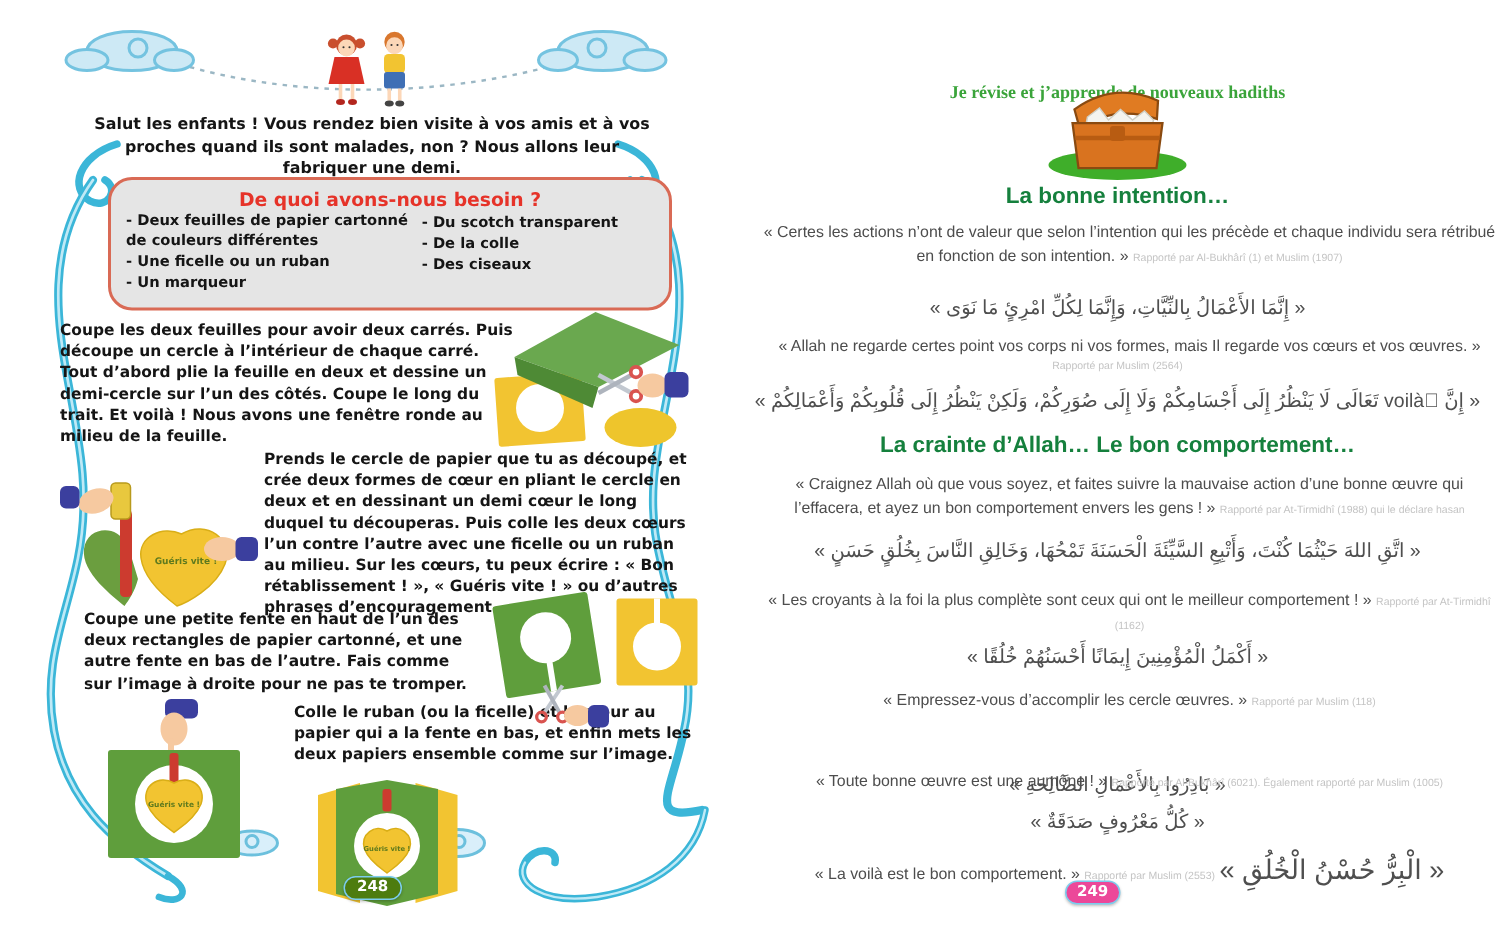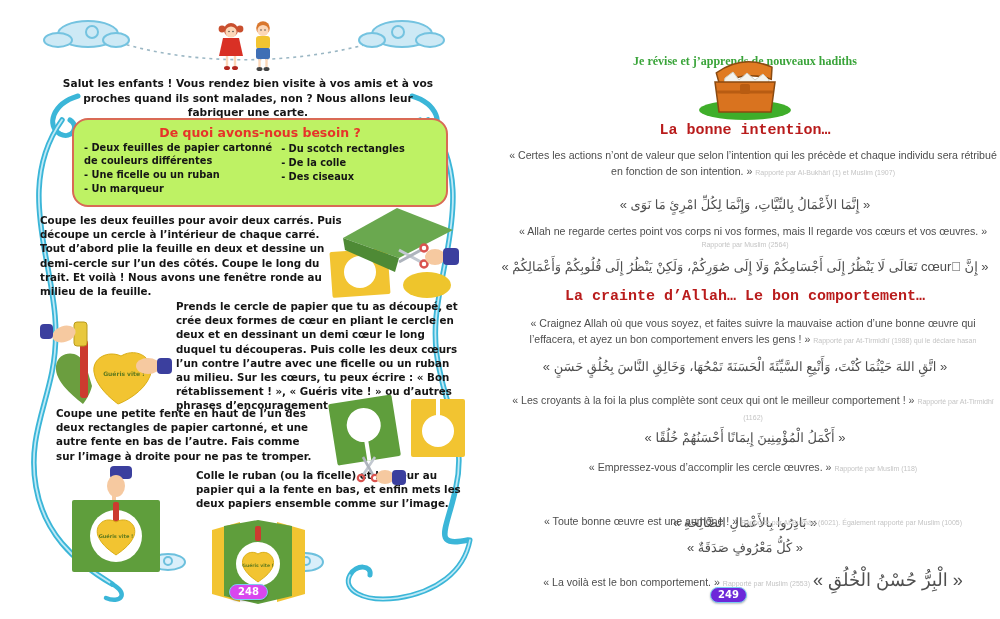--- a/index.html
+++ b/index.html
@@ -5,53 +5,53 @@
   html,body{margin:0;padding:0;background:#ffffff;}
   #stage{position:relative;width:1000px;height:619px;background:#fff;overflow:hidden;
          font-family:"Liberation Sans","DejaVu Sans",sans-serif;}
   
   #page-left{position:absolute;left:0;top:0;width:490px;height:619px;}
   .deco{position:absolute;pointer-events:none;}
   .lp-text{position:absolute;font-family:"DejaVu Sans",sans-serif;font-weight:bold;
            color:#151515;font-size:10.3px;line-height:1.38;}
   #intro{left:62px;top:76px;width:372px;text-align:center;font-size:10.6px;}
   #needs-box{position:absolute;left:72px;top:118px;width:352px;height:76px;
-             background:#bef264;border:2px solid #d96a55;border-radius:16px;padding:5px 10px 4px;}
+             background:#e5e5e5;border:2px solid #d96a55;border-radius:16px;padding:5px 10px 4px;}
   #needs-title{text-align:center;color:#e63329;font-family:"DejaVu Sans",sans-serif;
                font-weight:bold;font-size:12.5px;margin:0 0 2px;}
   .needs-cols{display:flex;justify-content:flex-end;}
   .needs-col{font-family:"DejaVu Sans",sans-serif;font-weight:bold;font-size:9.8px;
              line-height:1.32;color:#151515;}
   .needs-col.c1{width:56%;}
   .needs-col.c2{width:44%;padding-top:1px;}
   .needs-col div{margin-bottom:1px;}
   #step1{left:40px;top:213px;width:302px;}
   #step2{left:176px;top:299px;width:286px;}
   #step3{left:56px;top:406px;width:260px;}
   #step4{left:196px;top:468px;width:268px;}
-  .badge{position:absolute;background:#d946ef;border:1.5px solid #7ccdee;color:#fff;
+  .badge{position:absolute;background:#4d7c0f;border:1.5px solid #7ccdee;color:#fff;
          font-family:"DejaVu Sans",sans-serif;font-weight:bold;font-size:10px;
          border-radius:9px;padding:1px 8px 2px;box-shadow:0 1px 2px rgba(0,0,0,.25);}
   #badge-248{left:229px;top:584px;}
   
   #page-right{position:absolute;left:500px;top:0;width:490px;height:619px;}
   .rp{position:absolute;left:0;width:490px;text-align:center;}
   #rp-title{top:18px;color:#3aa43a;font-weight:bold;font-size:12px;
             font-family:Liberation Serif, serif;margin-top:36px;}
-  .rp-head{color:#b91c1c;font-weight:bold;font-size:15px;font-family:Liberation Mono, monospace;}
+  .rp-head{color:#15803d;font-weight:bold;font-size:15px;font-family:Liberation Sans, sans-serif;}
   #rp-head1{top:122px;}
   #rp-head2{top:288px;}
   .fr-quote{font-size:10.6px;color:#4d4d4d;line-height:1.5;padding:0 8px;}
   .cite{font-size:7px;color:#c4c4c4;}
   .ar-quote{direction:rtl;font-family:Liberation Sans, sans-serif;font-size:13px;color:#4f4f4f;}
   #q1{top:148px;} #ar1{top:197px;} #q2{top:224px;} #cite2{top:241px;} #ar2{top:259px;}
   #q3{top:316px;} #ar3{top:359px;} #q4{top:393px;} #ar4{top:430px;}
   #q5{top:460px;} #ar5{top:487px;margin-top:28px;} #q6{top:514px;} #ar6{top:540px;} #q7{top:567px;}
   .inline-ar{direction:rtl;font-family:Liberation Sans, sans-serif;font-size:18px;color:#4f4f4f;}
-  #badge-249{left:500px;top:587px;position:absolute;background:#6d28d9;border:1.5px solid #7ccdee;
+  #badge-249{left:500px;top:587px;position:absolute;background:#ec4899;border:1.5px solid #7ccdee;
              color:#fff;font-family:"DejaVu Sans",sans-serif;font-weight:bold;font-size:10px;
              border-radius:10px;padding:1px 7px 2px;margin-left:210px;box-shadow:0 1px 2px rgba(0,0,0,.25);}
 </style>
 </head>
 <body>
 
 <div id="stage">
 
   <div id="page-left">
 
@@ -117,32 +117,32 @@
           <circle cx="2" cy="0" r="0.7" fill="#333"></circle>
         <rect x="-7" y="6" width="14" height="13" rx="3" fill="#f2c431"></rect>
         <rect x="-7" y="18" width="14" height="11" rx="2" fill="#3f6fb5"></rect>
         <line x1="-3.5" y1="29" x2="-3.5" y2="37" stroke="#fcd7b8" stroke-width="2.4"></line>
         <line x1="3.5" y1="29" x2="3.5" y2="37" stroke="#fcd7b8" stroke-width="2.4"></line>
         <ellipse cx="-3.5" cy="39" rx="3" ry="2" fill="#444"></ellipse>
           <ellipse cx="3.5" cy="39" rx="3" ry="2" fill="#444"></ellipse>
       </g>
     </svg>
 
-    <div id="intro" class="lp-text">Salut les enfants ! Vous rendez bien visite à vos amis et à vos proches quand ils sont malades, non ? Nous allons leur fabriquer une carte.</div>
+    <div id="intro" class="lp-text">Salut les enfants ! Vous rendez bien visite à vos amis et à vos proches quand ils sont malades, non ? Nous allons leur fabriquer une demi.</div>
 
     <div id="needs-box">
       <div id="needs-title">De quoi avons-nous besoin ?</div>
       <div class="needs-cols">
         <div class="needs-col c1">
           <div>- Deux feuilles de papier cartonné de couleurs différentes</div>
           <div>- Une ficelle ou un ruban</div>
           <div>- Un marqueur</div>
         </div>
         <div class="needs-col c2">
-          <div>- Du scotch rectangles</div>
+          <div>- Du scotch transparent</div>
           <div>- De la colle</div>
           <div>- Des ciseaux</div>
         </div>
       </div>
     </div>
 
     <div id="step1" class="lp-text">Coupe les deux feuilles pour avoir deux carrés. Puis découpe un cercle à l’intérieur de chaque carré. Tout d’abord plie la feuille en deux et dessine un demi-cercle sur l’un des côtés. Coupe le long du trait. Et voilà ! Nous avons une fenêtre ronde au milieu de la feuille.</div>
     <div id="step2" class="lp-text">Prends le cercle de papier que tu as découpé, et crée deux formes de cœur en pliant le cercle en deux et en dessinant un demi cœur le long duquel tu découperas. Puis colle les deux cœurs l’un contre l’autre avec une ficelle ou un ruban au milieu. Sur les cœurs, tu peux écrire : « Bon rétablissement ! », « Guéris vite ! » ou d’autres phrases d’encouragement.</div>
     <div id="step3" class="lp-text">Coupe une petite fente en haut de l’un des deux rectangles de papier cartonné, et une autre fente en bas de l’autre. Fais comme sur l’image à droite pour ne pas te tromper.</div>
     <div id="step4" class="lp-text">Colle le ruban (ou la ficelle) et le cœur au papier qui a la fente en bas, et enfin mets les deux papiers ensemble comme sur l’image.</div>
@@ -248,21 +248,21 @@
     <div id="rp-head1" class="rp rp-head">La bonne intention…</div>
 
     <div id="q1" class="rp fr-quote">
       <span>« Certes les actions n’ont de valeur que selon l’intention qui les précède et chaque individu sera rétribué en fonction de son intention. »</span>
       <span class="cite">Rapporté par Al-Bukhârî (1) et Muslim (1907)</span>
     </div>
     <div id="ar1" class="rp ar-quote" dir="rtl">« إِنَّمَا الأَعْمَالُ بِالنِّيَّاتِ، وَإِنَّمَا لِكُلِّ امْرِئٍ مَا نَوَى »</div>
 
     <div id="q2" class="rp fr-quote">« Allah ne regarde certes point vos corps ni vos formes, mais Il regarde vos cœurs et vos œuvres. »</div>
     <div id="cite2" class="rp cite">Rapporté par Muslim (2564)</div>
-    <div id="ar2" class="rp ar-quote" dir="rtl">« إِنَّ cœurَ تَعَالَى لَا يَنْظُرُ إِلَى أَجْسَامِكُمْ وَلَا إِلَى صُوَرِكُمْ، وَلَكِنْ يَنْظُرُ إِلَى قُلُوبِكُمْ وَأَعْمَالِكُمْ »</div>
+    <div id="ar2" class="rp ar-quote" dir="rtl">« إِنَّ voilàَ تَعَالَى لَا يَنْظُرُ إِلَى أَجْسَامِكُمْ وَلَا إِلَى صُوَرِكُمْ، وَلَكِنْ يَنْظُرُ إِلَى قُلُوبِكُمْ وَأَعْمَالِكُمْ »</div>
 
     <div id="rp-head2" class="rp rp-head">La crainte d’Allah… Le bon comportement…</div>
 
     <div id="q3" class="rp fr-quote">
       <span>« Craignez Allah où que vous soyez, et faites suivre la mauvaise action d’une bonne œuvre qui l’effacera, et ayez un bon comportement envers les gens ! »</span>
       <span class="cite">Rapporté par At-Tirmidhî (1988) qui le déclare hasan</span>
     </div>
     <div id="ar3" class="rp ar-quote" dir="rtl">« اتَّقِ اللهَ حَيْثُمَا كُنْتَ، وَأَتْبِعِ السَّيِّئَةَ الْحَسَنَةَ تَمْحُهَا، وَخَالِقِ النَّاسَ بِخُلُقٍ حَسَنٍ »</div>
 
     <div id="q4" class="rp fr-quote">

